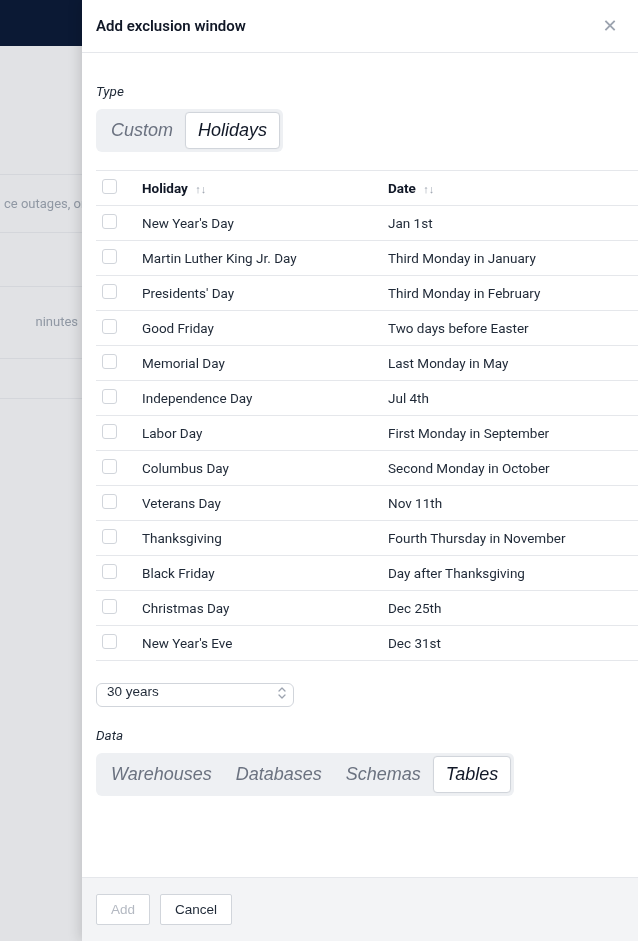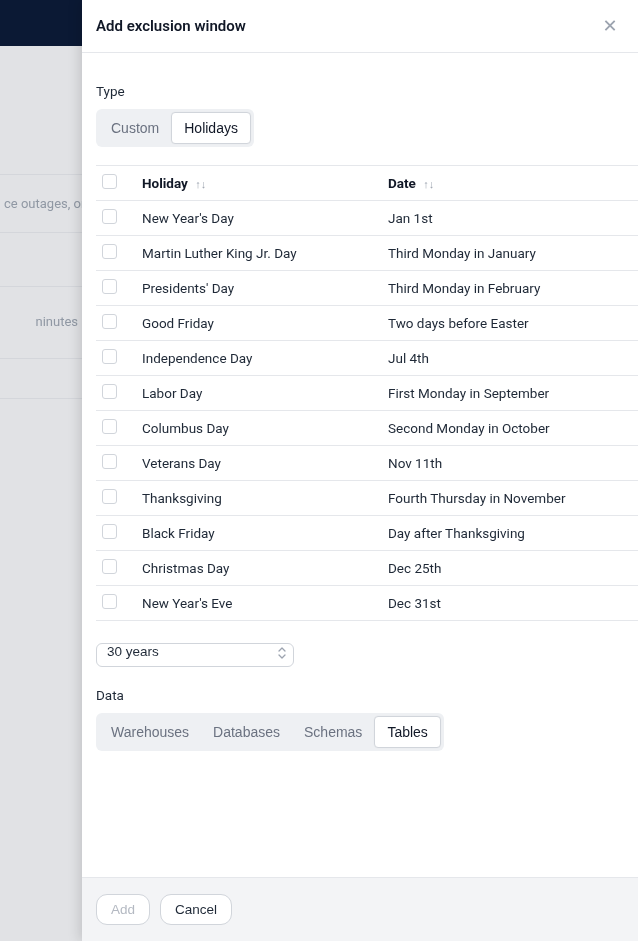--- a/index.html
+++ b/index.html
@@ -74,36 +74,38 @@
     }
     .modal-body {
       flex: 1;
       overflow-y: auto;
       padding: 14px 0 18px 14px;
     }
     .section-label {
       font-size: 13.5px;
       color: #1f2937;
       margin-bottom: 10px;
+      font-style: italic;
     }
     .seg-control {
       display: inline-flex;
       background: #eef0f3;
       border-radius: 6px;
       padding: 3px;
       margin-bottom: 18px;
     }
     .seg-item {
       padding: 7px 12px;
-      font-size: 14px;
+      font-size: 18px;
       border-radius: 4px;
       border: none;
       background: transparent;
       color: #6b7280;
       cursor: pointer;
+      font-style: italic;
     }
     .seg-item.active {
       background: #fff;
       color: #111827;
       border: 1px solid #d1d5db;
       box-shadow: 0 0 0 0.5px rgba(0,0,0,0.02);
       text-align: center;
     }
     .table {
       width: 100%;
@@ -162,21 +164,21 @@
     .modal-footer {
       background: #f3f4f6;
       border-top: 1px solid #e5e7eb;
       padding: 16px 14px;
       display: flex;
       gap: 10px;
     }
     .btn {
       padding: 7px 14px;
       font-size: 13.5px;
-      border-radius: 11px;
+      border-radius: 2px;
       border: 1px solid #d1d5db;
       background: #fff;
       cursor: pointer;
       color: #1f2937;
     }
     .btn-disabled {
       color: #b4b9c2;
       cursor: not-allowed;
     }
     .spacer-block { height: 20px; }
@@ -245,20 +247,25 @@
             <td class="col-holiday">Presidents' Day</td>
             <td class="col-date">Third Monday in February</td>
           </tr>
           <tr>
             <td class="chk-cell"><span class="checkbox"></span></td>
             <td class="col-holiday">Good Friday</td>
             <td class="col-date">Two days before Easter</td>
           </tr>
           <tr>
             <td class="chk-cell"><span class="checkbox"></span></td>
+            <td class="col-holiday">Memorial Day</td>
+            <td class="col-date">Last Monday in May</td>
+          </tr>
+          <tr>
+            <td class="chk-cell"><span class="checkbox"></span></td>
             <td class="col-holiday">Independence Day</td>
             <td class="col-date">Jul 4th</td>
           </tr>
           <tr>
             <td class="chk-cell"><span class="checkbox"></span></td>
             <td class="col-holiday">Labor Day</td>
             <td class="col-date">First Monday in September</td>
           </tr>
           <tr>
             <td class="chk-cell"><span class="checkbox"></span></td>

